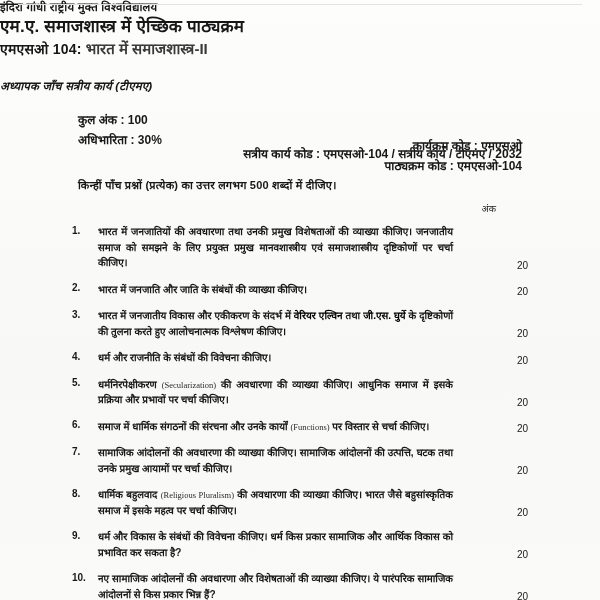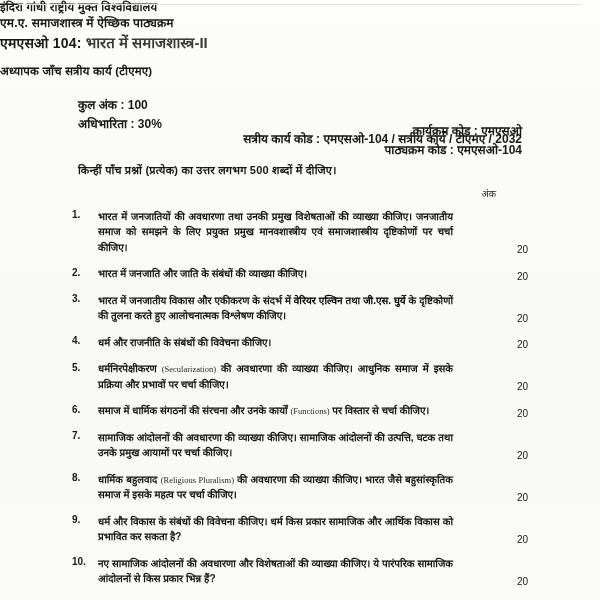--- a/index.html
+++ b/index.html
@@ -40,39 +40,40 @@
   .hd-line {
     font-family: "Liberation Sans", "DejaVu Sans", sans-serif;
     font-weight: bold;
     color: #171717;
   }
   .hd-univ {
     font-size: 11.5px;
     letter-spacing: .2px;
   }
   .hd-course {
-    font-size: 12px;
+    font-size: 17px;
     letter-spacing: .2px;
     margin-top: 1px;
   }
   .hd-code-row {
     margin-top: 2px;
     font-size: 14px;
     letter-spacing: .2px;
   }
   .hd-code-row .sub {
     font-size: 15px;
     font-weight: bold;
     color: #3a3a3a;
     letter-spacing: 0;
   }
   .hd-tma {
     font-size: 11.5px;
-    margin-top: 11px;
-    letter-spacing: .2px;
+    margin-top: 20px;
+    letter-spacing: .2px;
+    font-style: italic;
   }
 
   
   .meta {
     position: relative;
     margin-top: 17px;
     height: 52px;
     font-family: "Liberation Sans", "DejaVu Sans", sans-serif;
     font-weight: bold;
     font-size: 12px;

